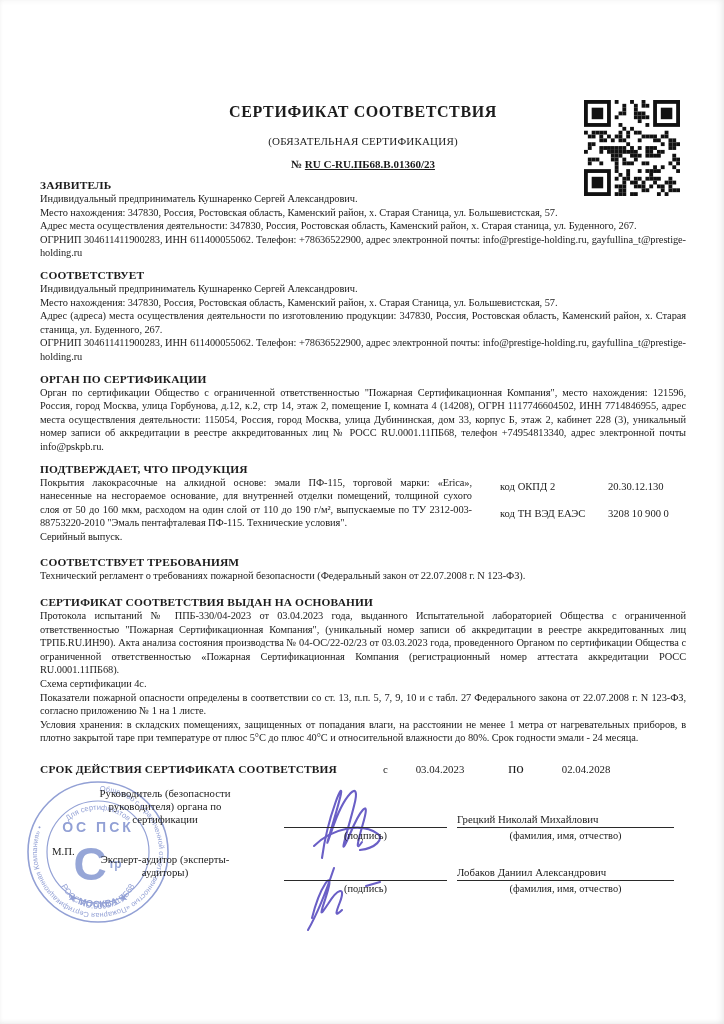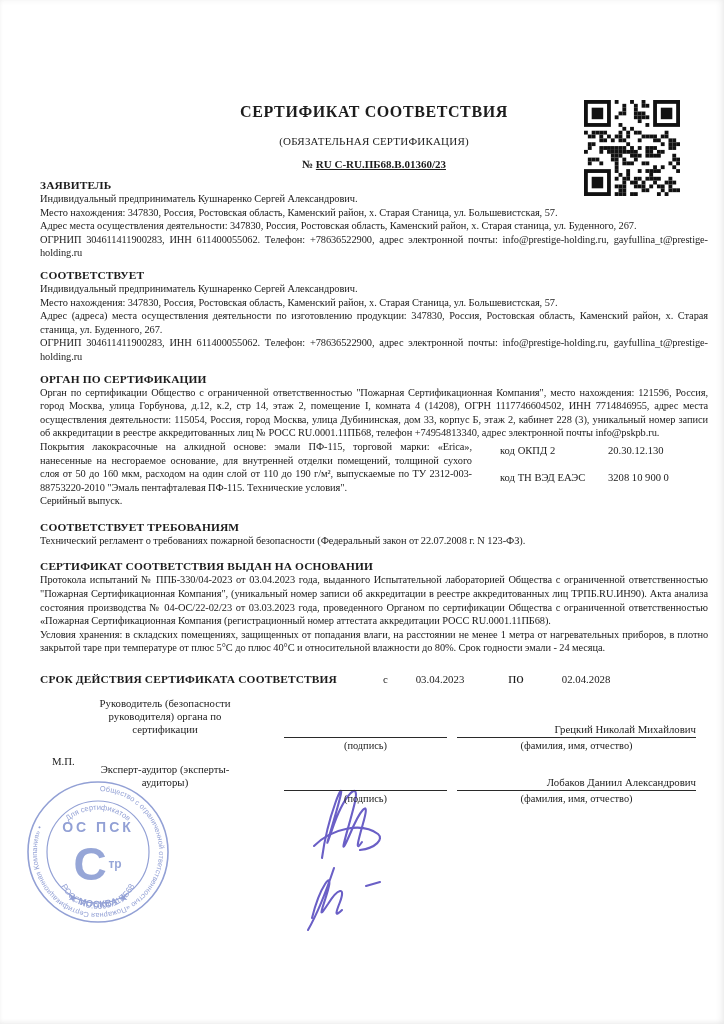--- a/index.html
+++ b/index.html
@@ -5,21 +5,21 @@
   html,body{margin:0;padding:0;}
   body{
     width:724px;height:1024px;background:#f2f2f0;
     font-family:"Liberation Serif","DejaVu Serif",serif;
   }
   .page{
     position:relative;width:724px;height:1024px;background:#ffffff;
     color:#1c1c1c;overflow:hidden;
     box-shadow:inset -3px 0 6px rgba(0,0,0,.06), inset 0 -2px 4px rgba(0,0,0,.04);
   }
-  .content{padding:103px 16px 0 40px;}
+  .content{padding:103px 38px 0 40px;}
   .hdr{text-align:center;}
   .hdr h1{margin:0;font-size:16px;font-weight:bold;letter-spacing:.6px;}
   .hdr .sub{margin-top:14px;font-size:11px;letter-spacing:.2px;}
   .hdr .num{margin-top:11px;font-size:11px;font-weight:bold;}
   .hdr .num .u{text-decoration:underline;}
   h2{margin:9px 0 1px 0;font-size:11.4px;font-weight:bold;letter-spacing:.15px;}
   h2.mt-md{margin-top:13px;}
   h2.mt-lg{margin-top:17px;}
   p{margin:0;font-size:10.4px;line-height:13.6px;letter-spacing:-0.08px;text-align:justify;}
   .product-flex{display:flex;}
@@ -35,21 +35,21 @@
   .validity .vl2{font-size:15px;margin-left:44px;}
   .validity .vd2{font-size:10.8px;margin-left:38px;}
   .sig-block{position:relative;margin-top:10px;}
   .sig-row{display:flex;align-items:flex-end;margin-bottom:12px;}
   .role{width:228px;text-align:center;font-size:10.8px;line-height:13px;padding:0 18px 15px 40px;box-sizing:border-box;}
   .sign-col{width:163px;margin-left:16px;}
   .name-col{flex:1;margin-left:10px;margin-right:12px;}
   .line{border-bottom:1.2px solid #2a2a2a;}
   .sign-col .line{height:15px;}
   .cap{text-align:center;font-size:10.4px;padding-top:2px;}
-  .name{text-align:right;font-size:10.8px;padding-bottom:2px;}
+  .name{text-align:left;font-size:10.8px;padding-bottom:2px;}
   .mp{position:absolute;left:12px;top:58px;font-size:10.8px;}
   .footer{margin-top:16px;font-size:10.6px;}
   .footer .l2{margin-top:4px;}
   .qr{position:absolute;left:584px;top:100px;width:96px;height:96px;}
   .stamp{position:absolute;left:22px;top:776px;width:152px;height:152px;opacity:.82;}
   .sigs{position:absolute;left:262px;top:768px;width:180px;height:165px;pointer-events:none;}
 </style>
 </head>
 <body>
 
@@ -309,20 +309,21 @@
       <p>Адрес (адреса) места осуществления деятельности по изготовлению продукции: 347830, Россия, Ростовская область, Каменский район, х. Старая станица, ул. Буденного, 267.</p>
       <p>ОГРНИП 304611411900283, ИНН 611400055062. Телефон: +78636522900, адрес электронной почты: info@prestige-holding.ru, gayfullina_t@prestige-holding.ru</p>
     </section>
 
     <section>
       <h2>ОРГАН ПО СЕРТИФИКАЦИИ</h2>
       <p>Орган по сертификации Общество с ограниченной ответственностью "Пожарная Сертификационная Компания", место нахождения: 121596, Россия, город Москва, улица Горбунова, д.12, к.2, стр 14, этаж 2, помещение I, комната 4 (14208), ОГРН 1117746604502, ИНН 7714846955, адрес места осуществления деятельности: 115054, Россия, город Москва, улица Дубининская, дом 33, корпус Б, этаж 2, кабинет 228 (3), уникальный номер записи об аккредитации в реестре аккредитованных лиц № РОСС RU.0001.11ПБ68, телефон +74954813340, адрес электронной почты info@pskpb.ru.</p>
     </section>
 
     <section>
+      <h2>ПОДТВЕРЖДАЕТ, ЧТО ПРОДУКЦИЯ</h2>
       <div class="product-flex">
         <div class="product-left">
           <p>Покрытия лакокрасочные на алкидной основе: эмали ПФ-115, торговой марки: «Erica», нанесенные на несгораемое основание, для внутренней отделки помещений, толщиной сухого слоя от 50 до 160 мкм, расходом на один слой от 110 до 190 г/м², выпускаемые по ТУ 2312-003-88753220-2010 "Эмаль пентафталевая ПФ-115. Технические условия".</p>
           <p>Серийный выпуск.</p>
         </div>
         <div class="product-right">
           <div class="code-row">
             <span class="code-label">код ОКПД 2</span>
             <span class="code-value">20.30.12.130</span>
           </div>
@@ -335,23 +336,25 @@
     </section>
 
     <section>
       <h2 class="mt-md">СООТВЕТСТВУЕТ ТРЕБОВАНИЯМ</h2>
       <p>Технический регламент о требованиях пожарной безопасности (Федеральный закон от 22.07.2008 г. N 123-ФЗ).</p>
     </section>
 
     <section>
       <h2 class="mt-md">СЕРТИФИКАТ СООТВЕТСТВИЯ ВЫДАН НА ОСНОВАНИИ</h2>
       <p>Протокола испытаний № ППБ-330/04-2023 от 03.04.2023 года, выданного Испытательной лабораторией Общества с ограниченной ответственностью "Пожарная Сертификационная Компания", (уникальный номер записи об аккредитации в реестре аккредитованных лиц ТРПБ.RU.ИН90). Акта анализа состояния производства № 04-ОС/22-02/23 от 03.03.2023 года, проведенного Органом по сертификации Общества с ограниченной ответственностью «Пожарная Сертификационная Компания (регистрационный номер аттестата аккредитации РОСС RU.0001.11ПБ68).</p>
-    </section>
-
-    <section>
+      <p>Схема сертификации 4с.</p>
+    </section>
+
+    <section>
+      <p>Показатели пожарной опасности определены в соответствии со ст. 13, п.п. 5, 7, 9, 10 и с табл. 27 Федерального закона от 22.07.2008 г. N 123-ФЗ, согласно приложению № 1 на 1 листе.</p>
       <p>Условия хранения: в складских помещениях, защищенных от попадания влаги, на расстоянии не менее 1 метра от нагревательных приборов, в плотно закрытой таре при температуре от плюс 5°С до плюс 40°С и относительной влажности до 80%. Срок годности эмали - 24 месяца.</p>
     </section>
 
     <div class="validity">
       <h2>СРОК ДЕЙСТВИЯ СЕРТИФИКАТА СООТВЕТСТВИЯ</h2>
       <span class="vl">с</span>
       <span class="vd">03.04.2023</span>
       <span class="vl2">по</span>
       <span class="vd2">02.04.2028</span>
     </div>

